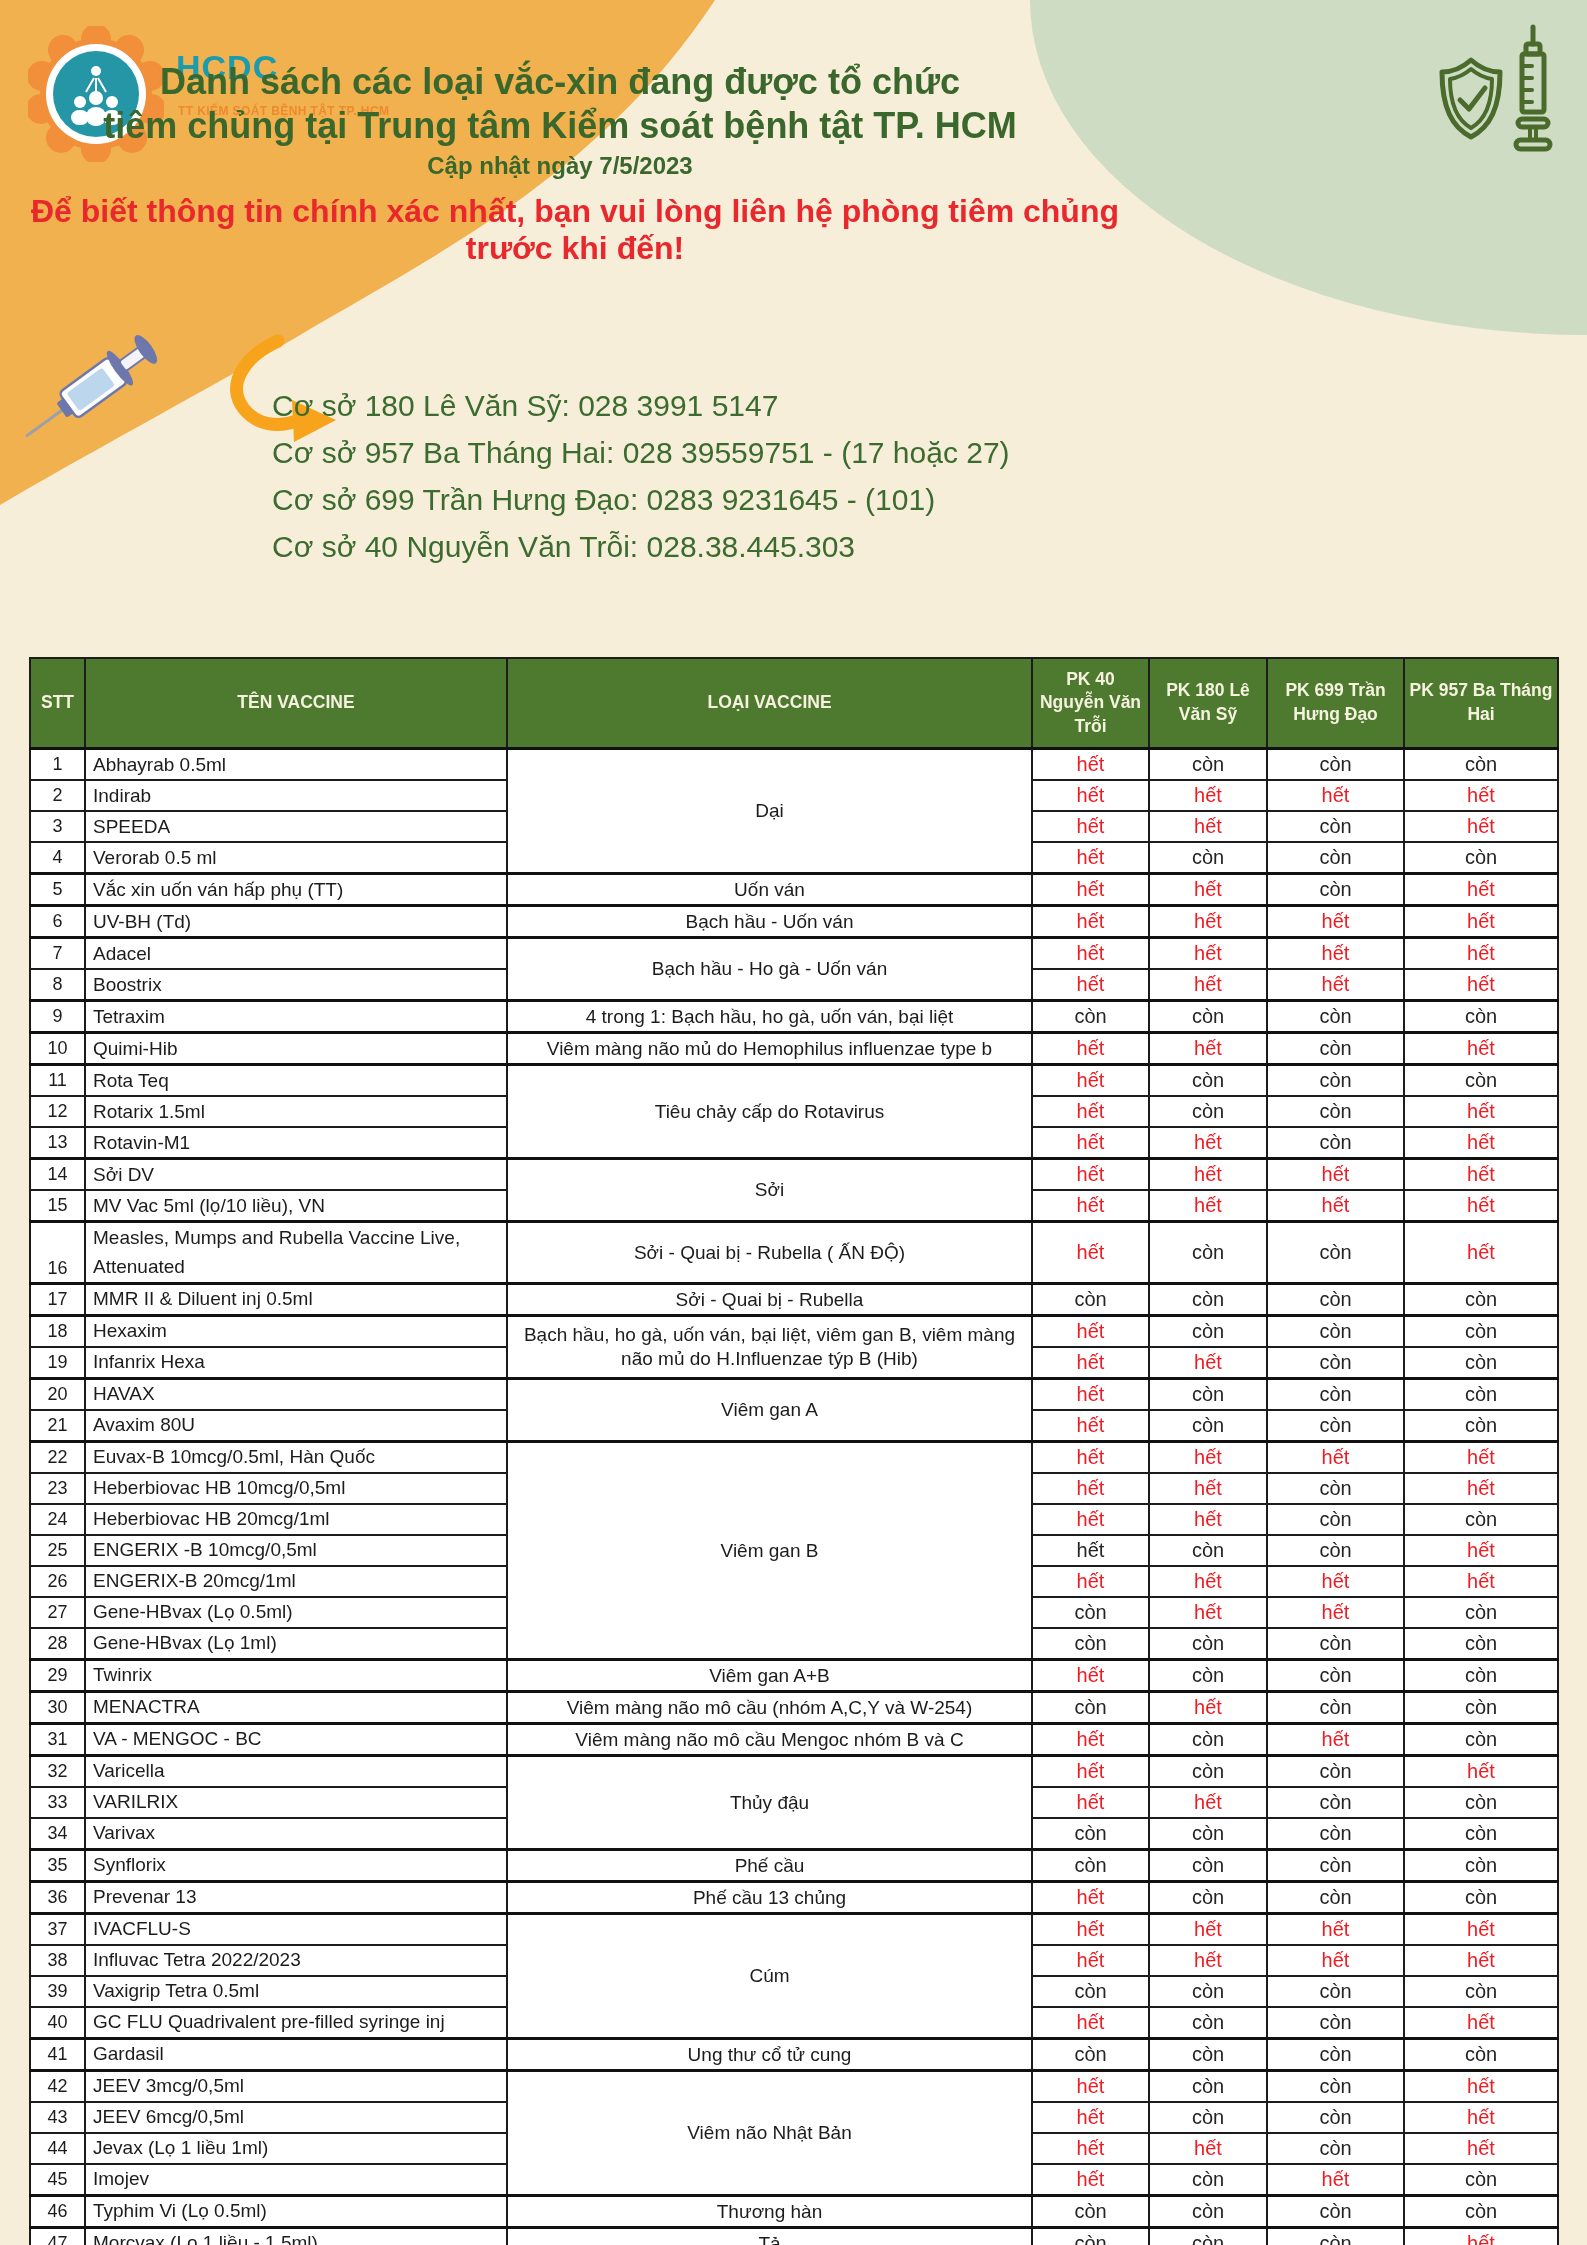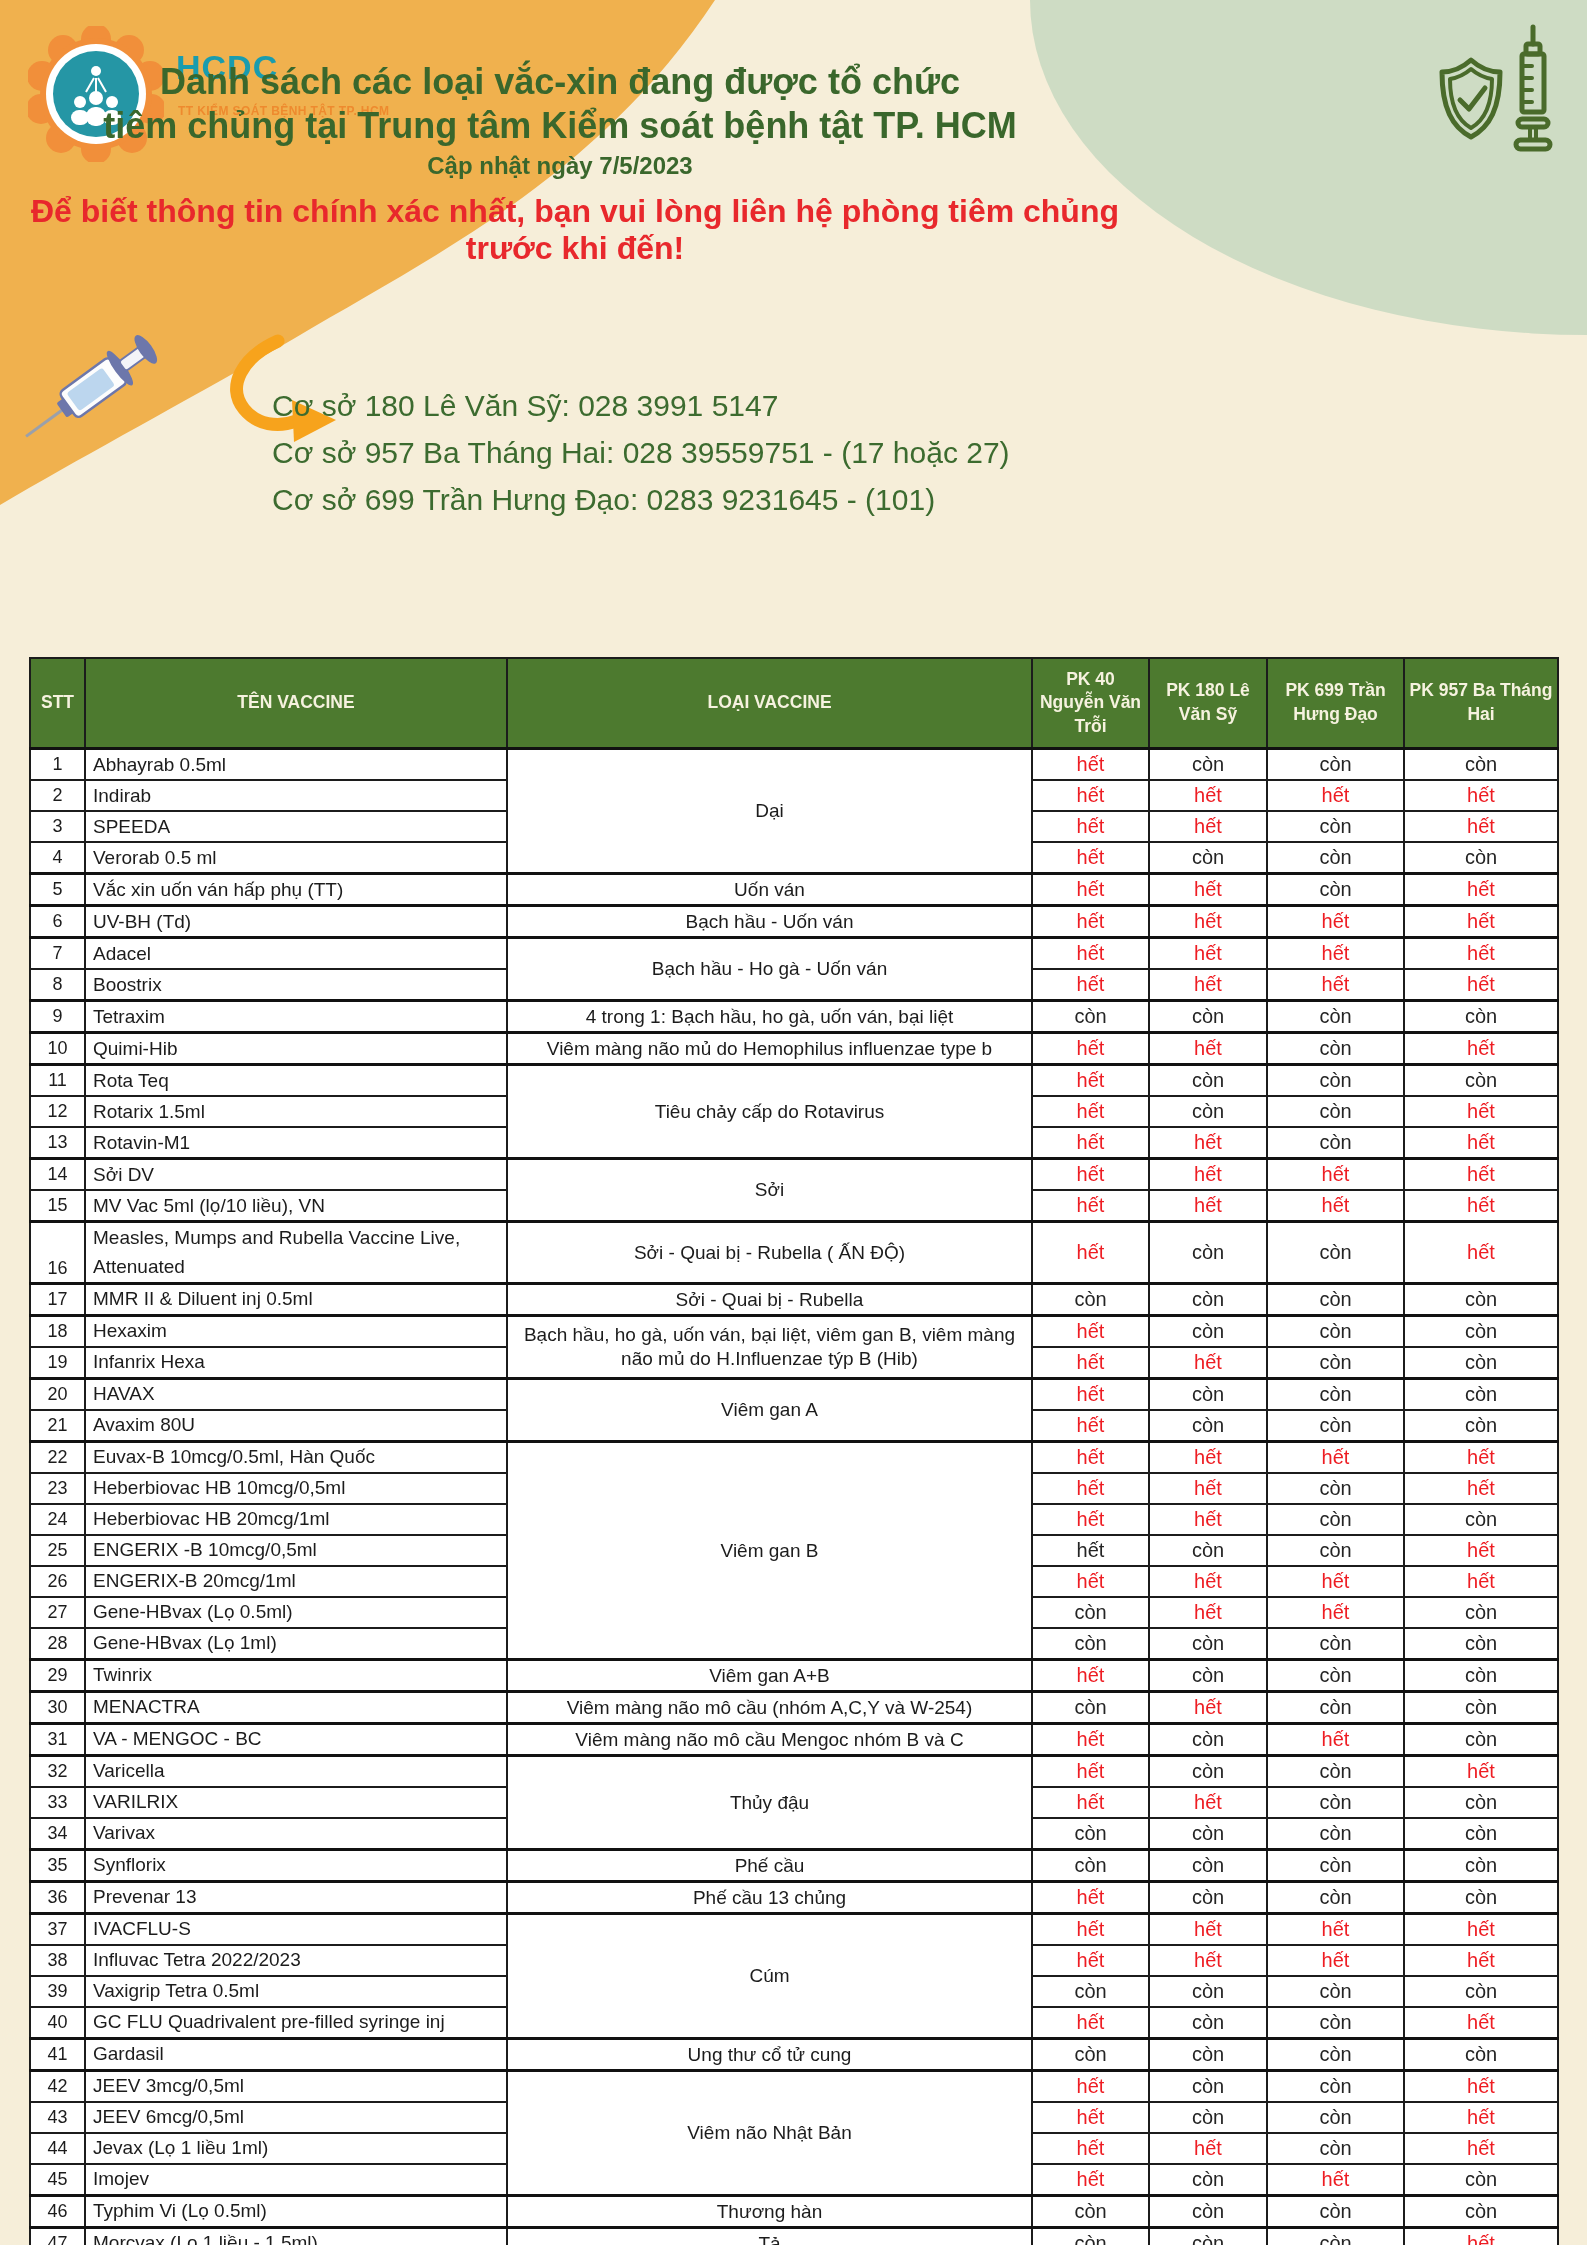--- a/index.html
+++ b/index.html
@@ -131,20 +131,21 @@
   <svg width="128" height="115" viewBox="0 0 128 115">
     <path d="M56 7 C20 23 4 53 22 75 C35 91 56 94 74 87" stroke="#f7a31c" stroke-width="13" fill="none" stroke-linecap="round"></path>
     <path d="M70 66 L114 86 L72 108 Z" fill="#f7a31c"></path>
   </svg>
 </div>
 
 <div class="abs contacts">
   <div>Cơ sở 180 Lê Văn Sỹ: 028 3991 5147</div>
   <div>Cơ sở 957 Ba Tháng Hai: 028 39559751 - (17 hoặc 27)</div>
   <div>Cơ sở 699 Trần Hưng Đạo: 0283 9231645 - (101)</div>
+  <div>Cơ sở 40 Nguyễn Văn Trỗi: 028.38.445.303</div>
 </div>
 
 <table class="vaccine">
   <colgroup>
     <col style="width:55px">
       <col style="width:422px">
       <col style="width:525px">
     <col style="width:117px">
       <col style="width:118px">
       <col style="width:137px">

